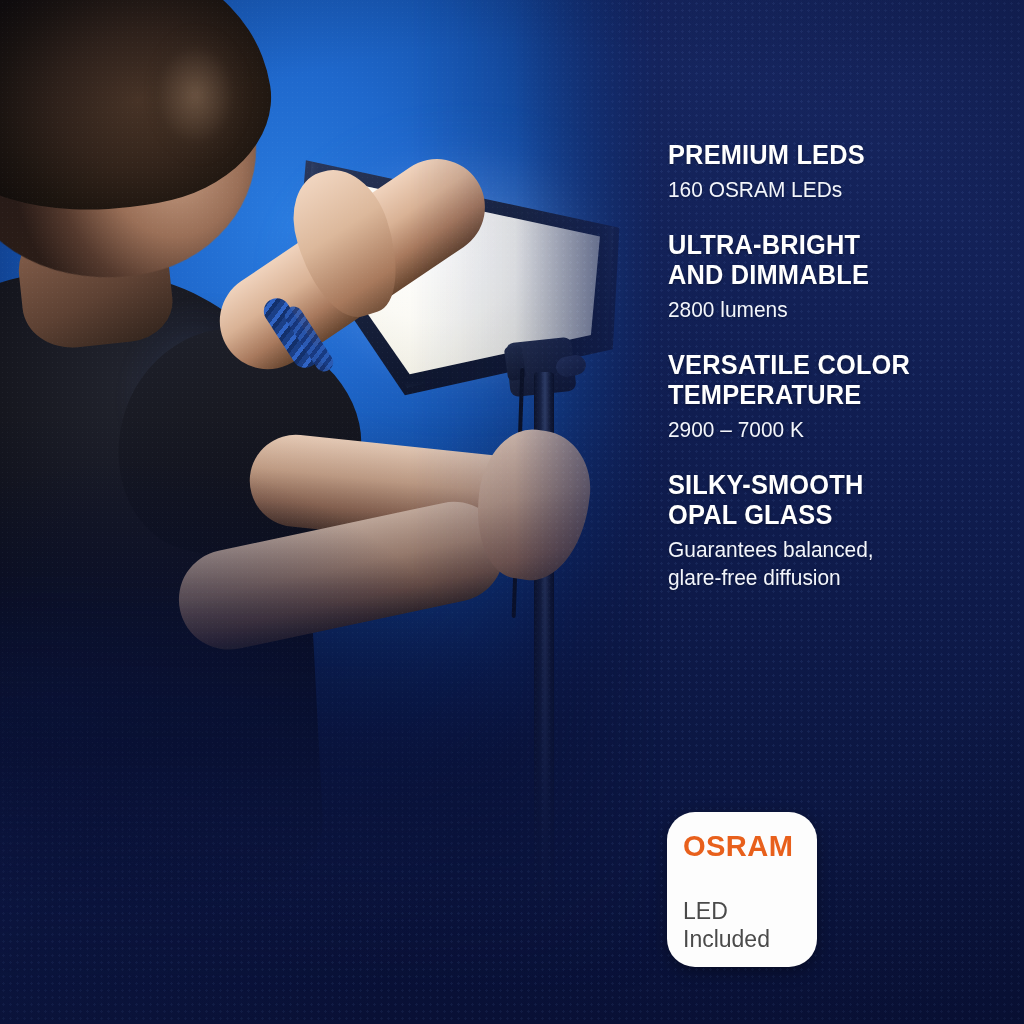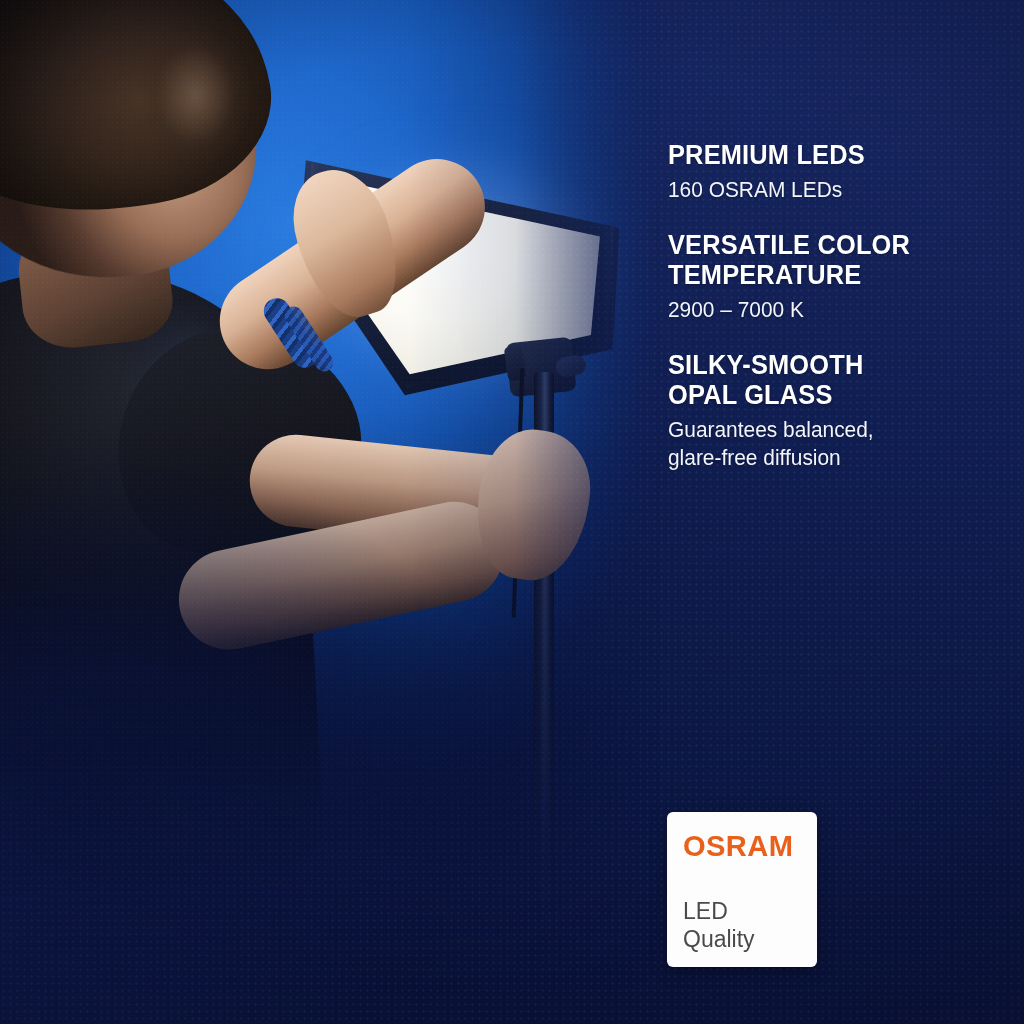--- a/index.html
+++ b/index.html
@@ -357,21 +357,21 @@
   }
 
   
   .badge {
     position: absolute;
     left: 667px;
     top: 812px;
     width: 150px;
     height: 155px;
     background: #fdfdfd;
-    border-radius: 6px;
+    border-radius: 28px;
     box-shadow: 0 4px 16px rgba(0,0,0,0.35);
     overflow: hidden;
   }
   .badge-logo {
     position: absolute;
     left: 16px;
     top: 17px;
     color: #e8601c;
     font-size: 30px;
     font-weight: bold;
@@ -437,36 +437,41 @@
 
   <div class="bg-vignette"></div>
 
   <div class="features">
 
     <div class="feature">
       <p class="feature-title">PREMIUM LEDS</p>
       <p class="feature-sub">160 OSRAM LEDs</p>
     </div>
 
+    <div class="feature">
+      <p class="feature-title">ULTRA-BRIGHT
+AND DIMMABLE</p>
+      <p class="feature-sub">2800 lumens</p>
+    </div>
 
     <div class="feature">
       <p class="feature-title">VERSATILE COLOR
 TEMPERATURE</p>
       <p class="feature-sub">2900 – 7000 K</p>
     </div>
 
     <div class="feature">
       <p class="feature-title">SILKY-SMOOTH
 OPAL GLASS</p>
       <p class="feature-sub">Guarantees balanced,
 glare-free diffusion</p>
     </div>
 
   </div>
 
 
   <div class="badge">
     <div class="badge-logo">OSRAM</div>
     <div class="badge-text">LED
-Quality</div>
+Included</div>
   </div>
 
 </div>
 
 </body></html>

